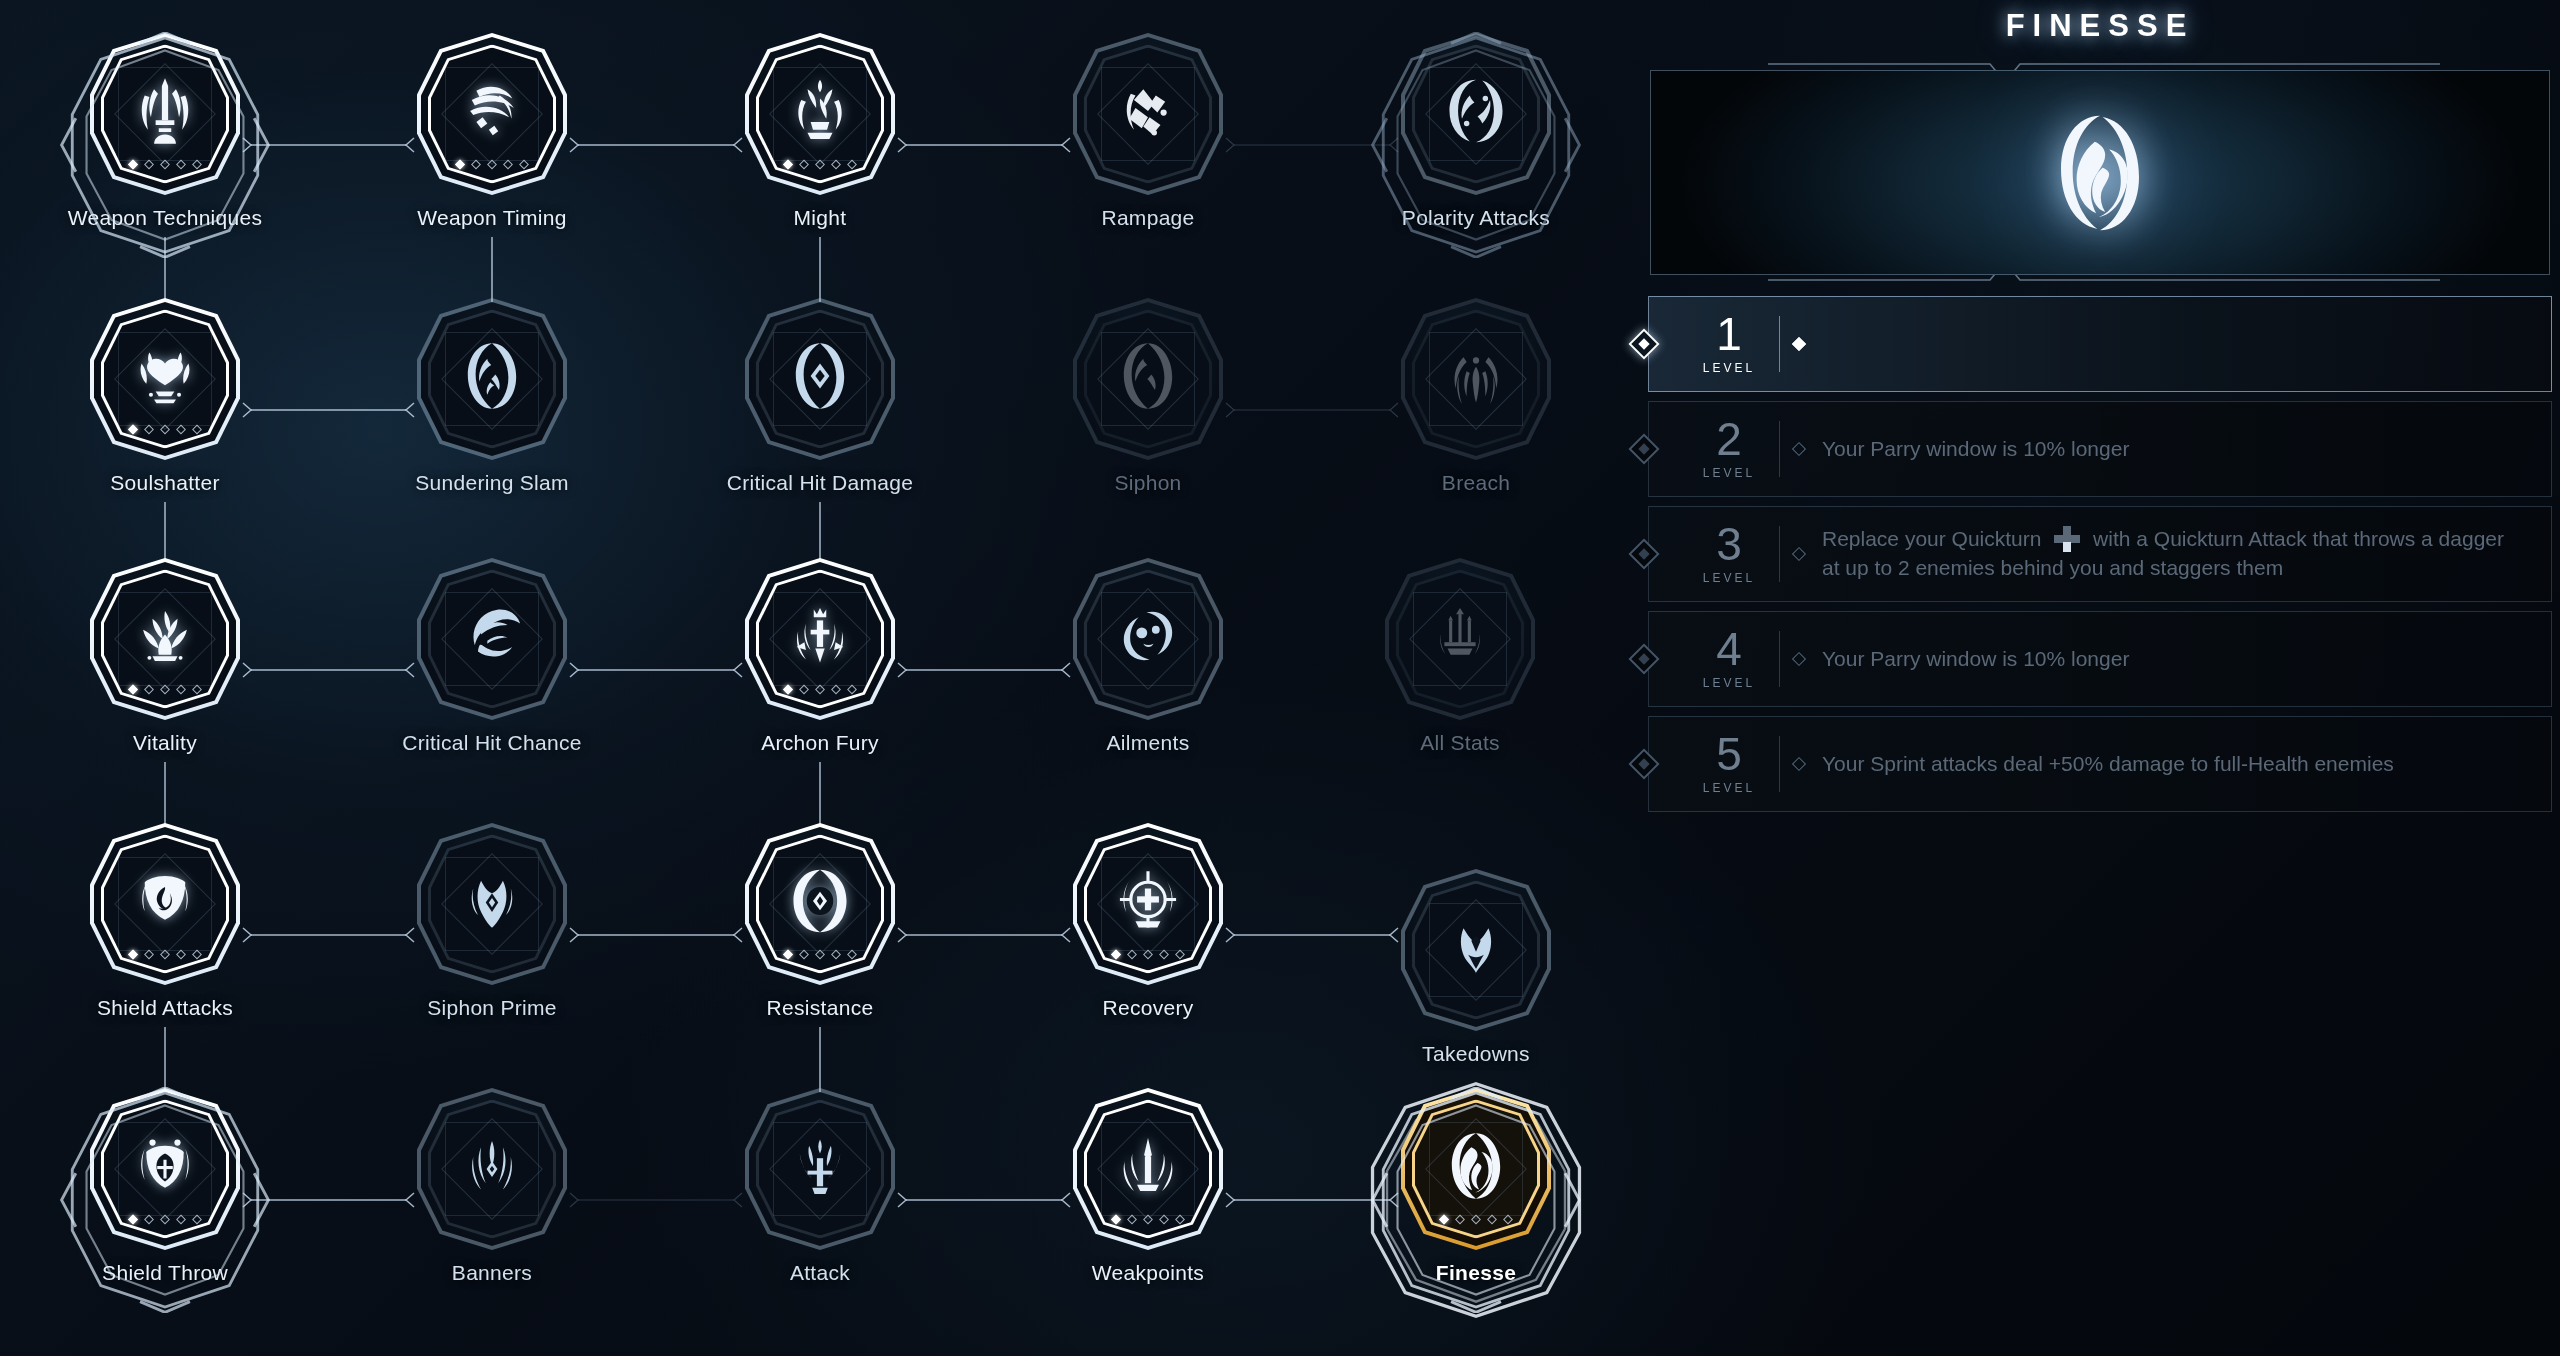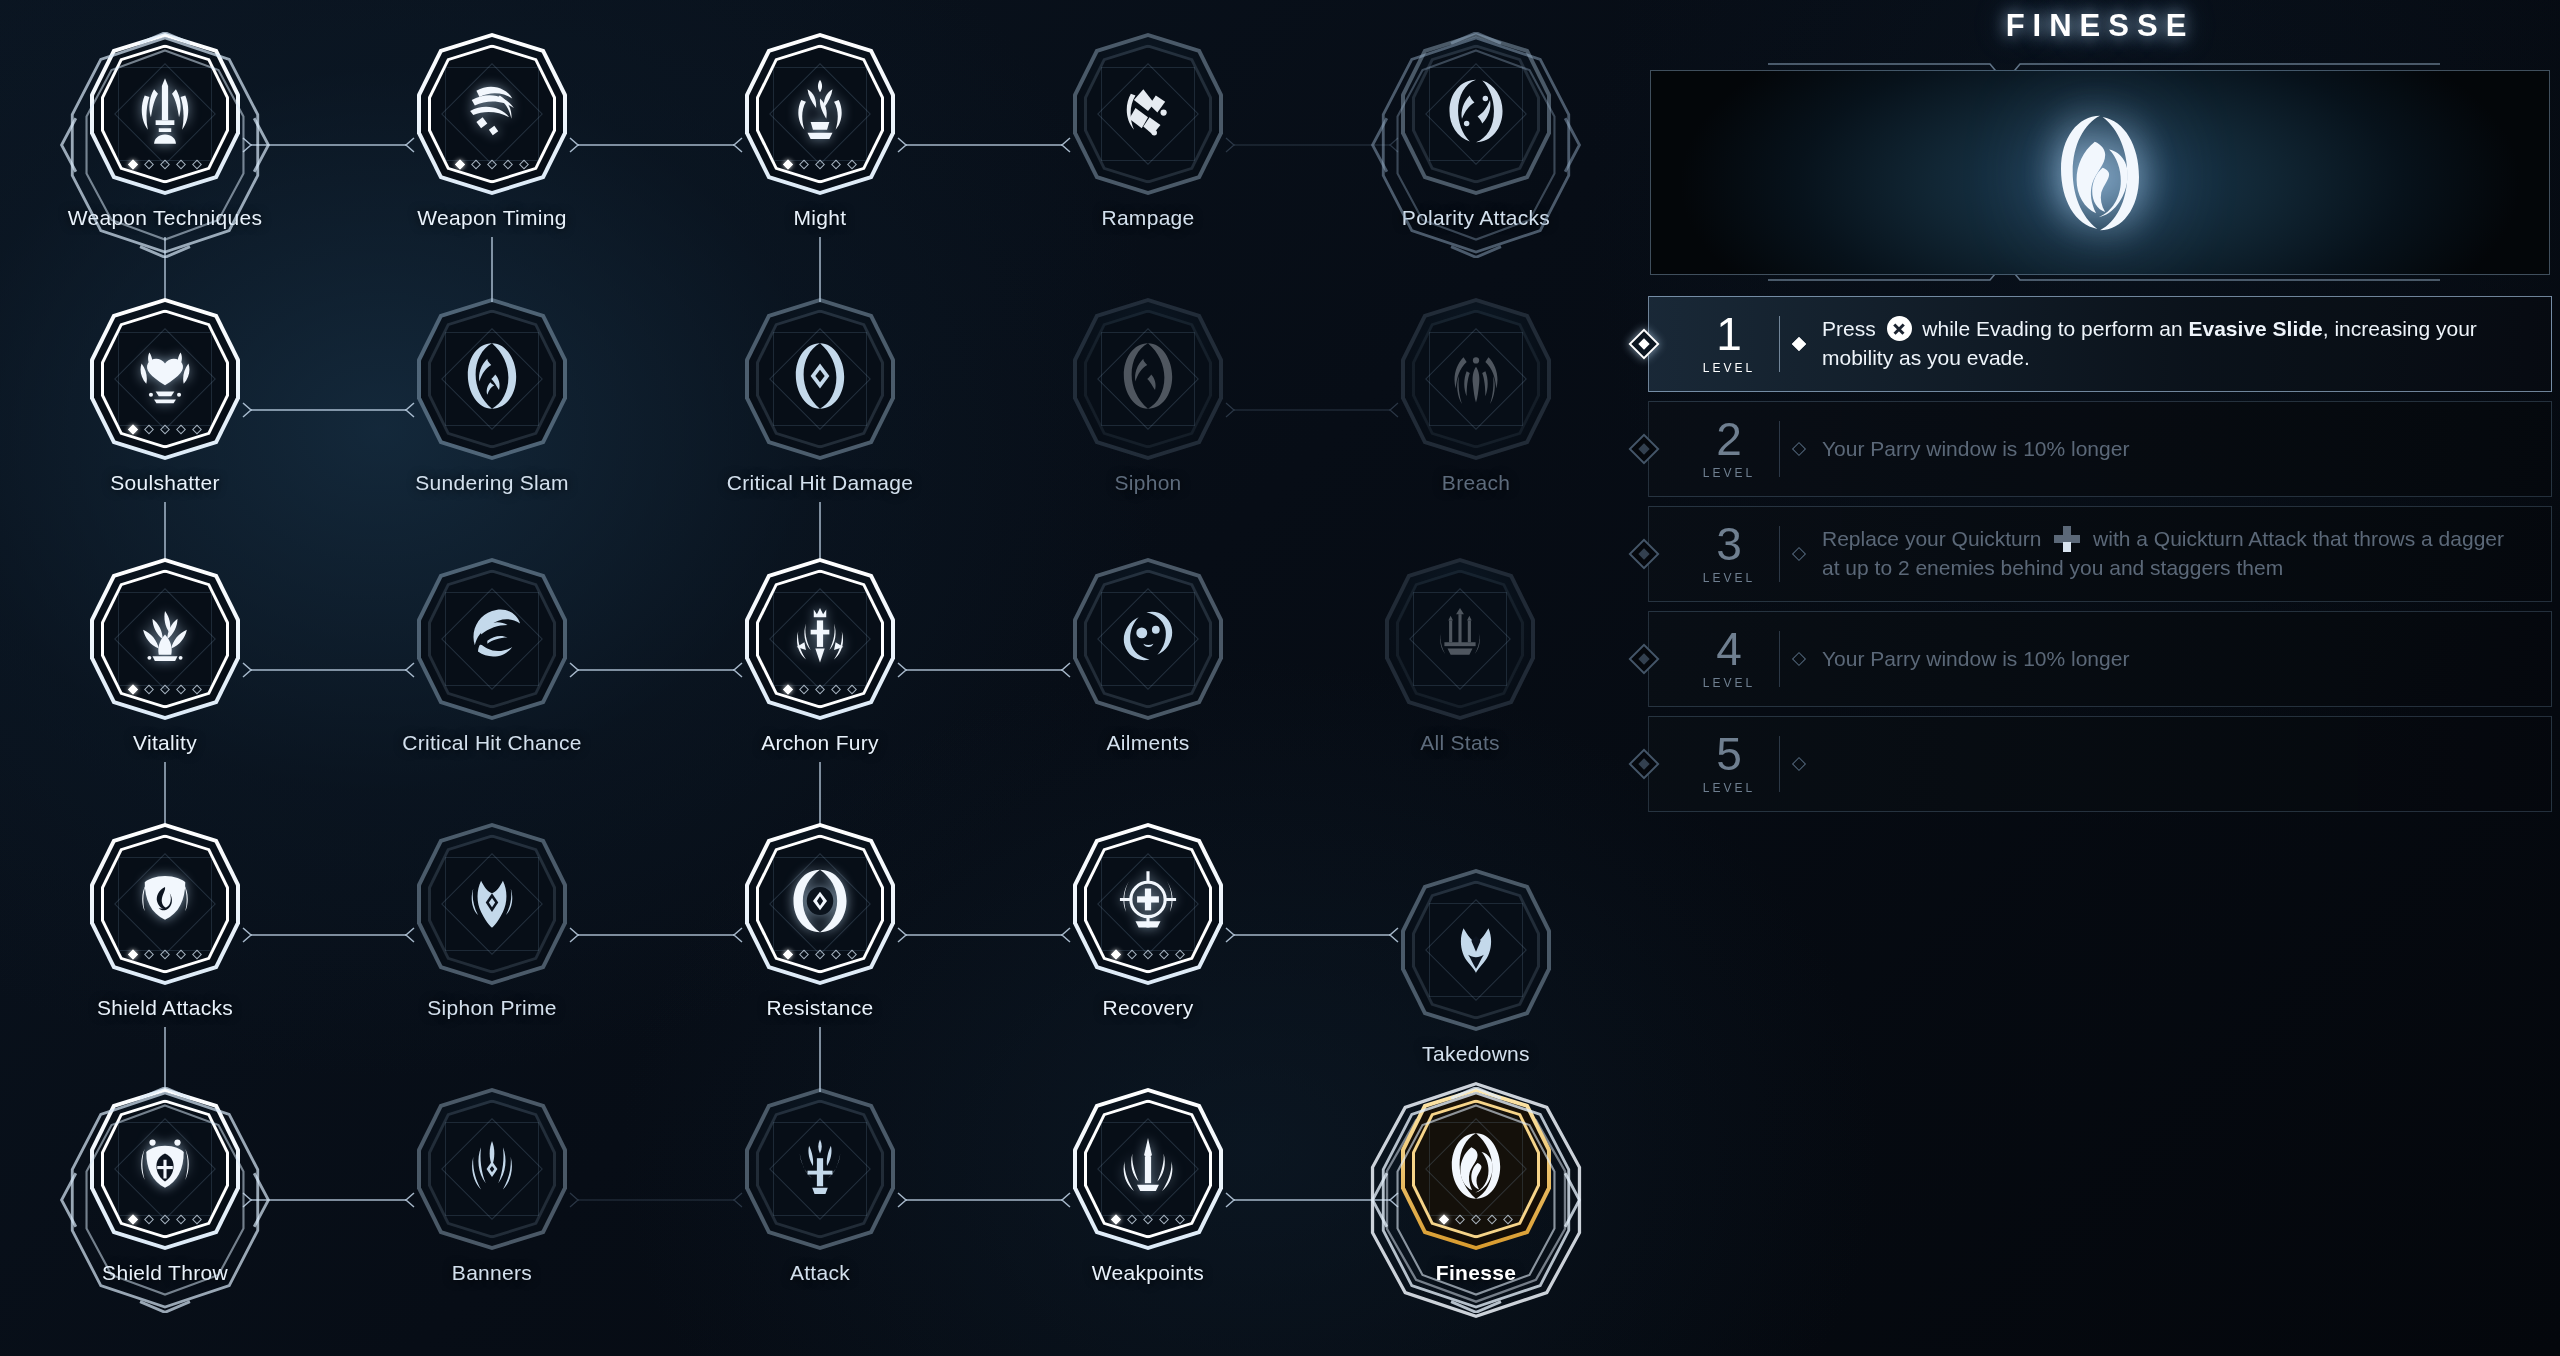--- a/index.html
+++ b/index.html
@@ -994,21 +994,20 @@
 
     <div id="levels">
         <div class="lvl-row active">
           <div class="lvl-diamond"></div>
           <div class="lvl-num-box">
             <div class="lvl-num">1</div>
             <div class="lvl-word">LEVEL</div>
           </div>
           <div class="lvl-sep"></div>
           <div class="lvl-mini-d"></div>
-          <div class="lvl-desc">Press <span class="btn-x"></span> while Evading to perform an <b>Evasive Slide</b>, increasing your mobility as you evade.</div>
         </div>
         <div class="lvl-row">
           <div class="lvl-diamond"></div>
           <div class="lvl-num-box">
             <div class="lvl-num">2</div>
             <div class="lvl-word">LEVEL</div>
           </div>
           <div class="lvl-sep"></div>
           <div class="lvl-mini-d"></div>
           <div class="lvl-desc">Your Parry window is 10% longer</div>
@@ -1034,16 +1033,17 @@
           <div class="lvl-desc">Your Parry window is 10% longer</div>
         </div>
         <div class="lvl-row">
           <div class="lvl-diamond"></div>
           <div class="lvl-num-box">
             <div class="lvl-num">5</div>
             <div class="lvl-word">LEVEL</div>
           </div>
           <div class="lvl-sep"></div>
           <div class="lvl-mini-d"></div>
+          <div class="lvl-desc">Your Sprint attacks deal +50% damage to full-Health enemies</div>
         </div>
       </div>
   </div>
 </div>
 
 </body></html>

